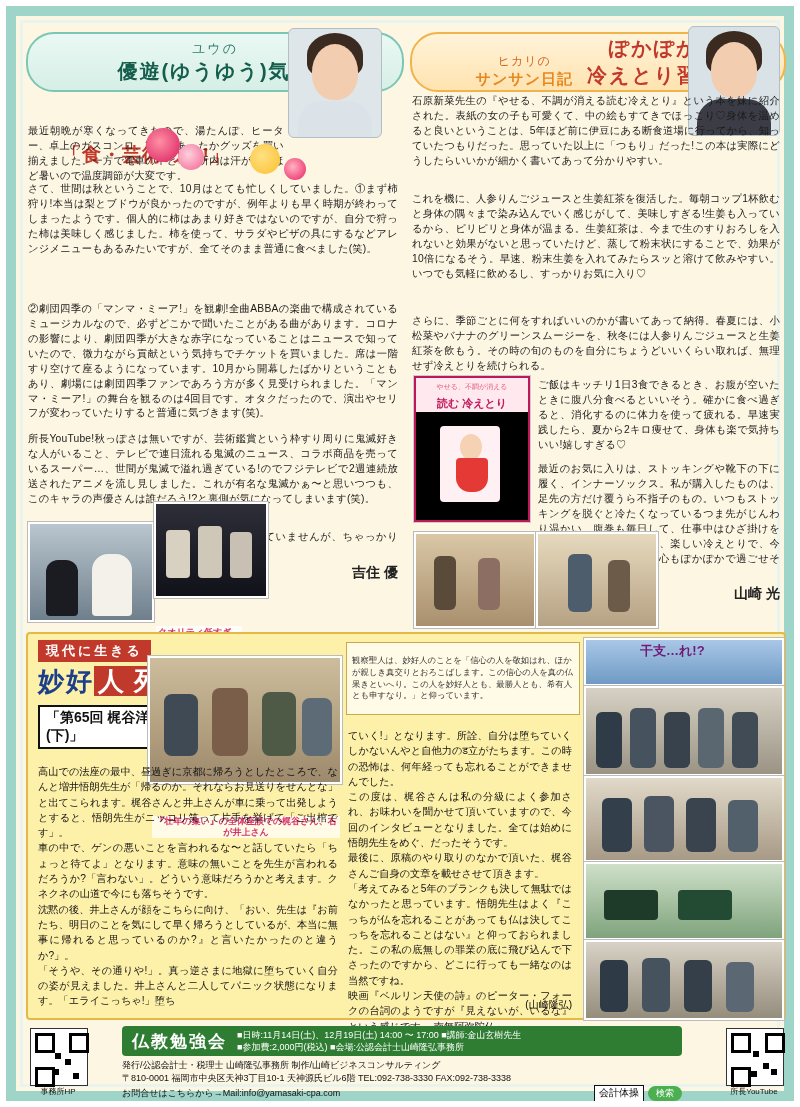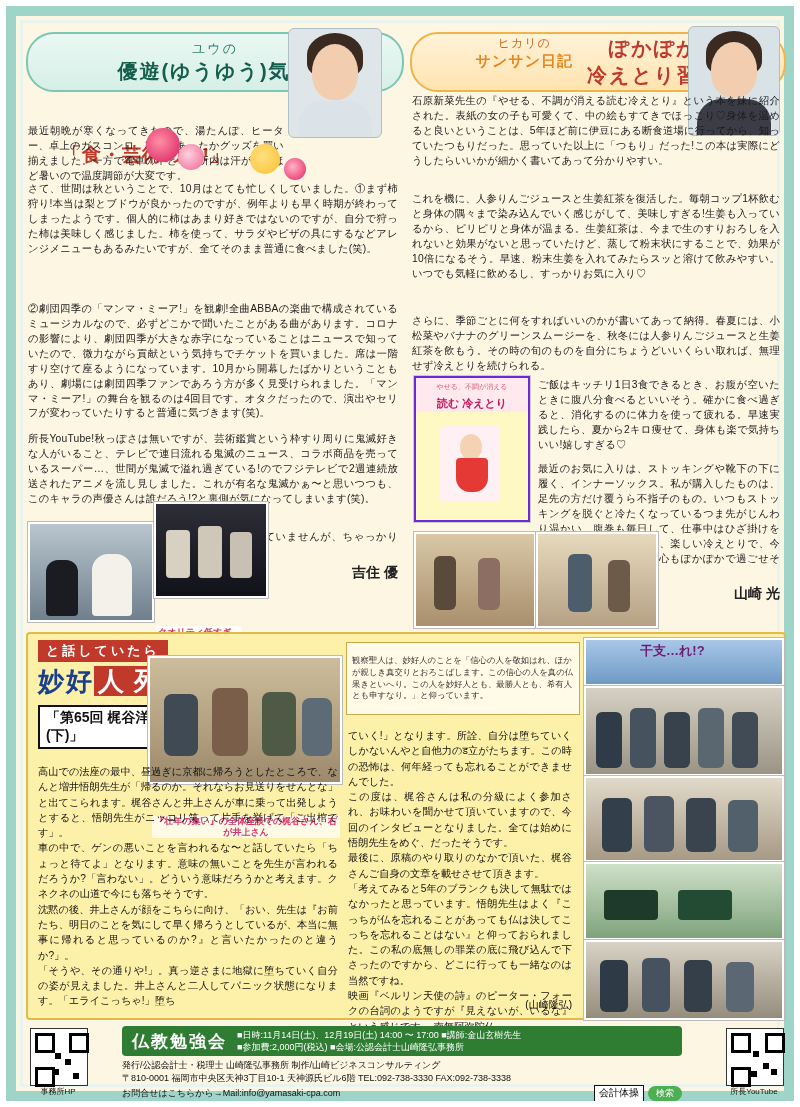--- a/index.html
+++ b/index.html
@@ -212,21 +212,21 @@
         <div style="position:absolute;left:42px;top:22px;width:24px;height:52px;background:#cfc7b8;border-radius:4px;"></div>
         <div style="position:absolute;left:74px;top:28px;width:22px;height:46px;background:#c8c0b2;border-radius:4px;"></div>
       </div>
       <div class="cap cap-pink" style="left:130px;top:560px;">クオリティ低すぎ…</div>
       <div class="cap" style="left:134px;top:572px;color:#c0392b;">『鬼滅の刃』を観る</div>
     </div>
 
     <div class="col hikari">
 
       <div class="banner banner-hikari">
-        <div style="display:flex;align-items:flex-start;gap:14px;">
+        <div style="display:flex;align-items:flex-end;gap:14px;">
           <div>
             <div class="banner-h1">ヒカリの</div>
             <div class="banner-h1" style="font-size:15px;color:#e8871e;font-weight:bold;">サンサン日記</div>
           </div>
           <div>
             <div class="banner-h2">ぽかぽか</div>
             <div class="banner-h2">冷えとり習慣</div>
           </div>
         </div>
       </div>
@@ -247,21 +247,21 @@
         <div class="body-text">さらに、季節ごとに何をすればいいのかが書いてあって納得。春夏には、小松菜やバナナのグリーンスムージーを、秋冬には人参りんごジュースと生姜紅茶を飲もう。その時の旬のものを自分にちょうどいいくらい取れば、無理せず冷えとりを続けられる。</div>
       </div>
       <div style="position:absolute;left:128px;top:346px;width:242px;">
         <div class="body-text">ご飯はキッチリ1日3食できるとき、お腹が空いたときに腹八分食べるといいそう。確かに食べ過ぎると、消化するのに体力を使って疲れる。早速実践したら、夏から2キロ痩せて、身体も楽で気持ちいい!嬉しすぎる♡</div>
       </div>
       <div style="position:absolute;left:128px;top:430px;width:242px;">
         <div class="body-text">最近のお気に入りは、ストッキングや靴下の下に履く、インナーソックス。私が購入したものは、足先の方だけ覆うら不指子のもの。いつもストッキングを脱ぐと冷たくなっているつま先がじんわり温かい。腹巻も毎日して、仕事中はひざ掛けを腰から足にぐるぐる巻き、楽しい冷えとりで、今年は冬になっても身体も心もぽかぽかで過ごせそう♡</div>
         <div class="sign">山崎 光</div>
       </div>
 
-      <div class="photo" style="left:4px;top:344px;width:112px;height:142px;background:#fef9c3;border:2px solid #6d28d9;box-shadow:0 0 0 1px #ccc;">
+      <div class="photo" style="left:4px;top:344px;width:112px;height:142px;background:#000000;border:2px solid #be185d;box-shadow:0 0 0 1px #ccc;">
         <div style="position:absolute;left:0;top:0;width:100%;height:34px;background:#ffe9ee;"></div>
         <div style="position:absolute;left:6px;top:4px;right:6px;font-size:7px;color:#e05a7a;text-align:center;line-height:1.3;">やせる、不調が消える</div>
         <div style="position:absolute;left:6px;top:18px;right:6px;font-size:11px;font-weight:bold;color:#c2185b;text-align:center;">読む 冷えとり</div>
         <div style="position:absolute;left:24px;top:48px;width:60px;height:76px;background:#fff0f3;border-radius:4px;"></div>
         <div style="position:absolute;left:44px;top:56px;width:22px;height:26px;border-radius:50%;background:#f6d2b5;"></div>
         <div style="position:absolute;left:40px;top:80px;width:32px;height:34px;background:#e53935;border-radius:4px 4px 14px 14px;"></div>
       </div>
       <div class="cap cap-pink" style="left:6px;top:486px;">かわいい表紙♡</div>
 
       <div class="photo" style="left:4px;top:500px;width:118px;height:92px;background:linear-gradient(#d9c7a6,#a98f6d);">
@@ -271,21 +271,21 @@
       <div class="photo" style="left:126px;top:500px;width:118px;height:92px;background:linear-gradient(#e6d9bd,#b6a184);">
         <div style="position:absolute;left:30px;top:20px;width:24px;height:58px;background:#4e5d6c;border-radius:6px;"></div>
         <div style="position:absolute;left:70px;top:26px;width:22px;height:52px;background:#6d5b4a;border-radius:6px;"></div>
       </div>
       <div class="cap cap-pink" style="left:6px;top:580px;">早く一人で歩きたい!…でも♡</div>
     </div>
 
     <div class="jinretsu">
 
       <div class="jin-title-box">
-        <div class="jin-t1">と話していたら</div>
+        <div class="jin-t1">現代に生きる</div>
         <div class="jin-t2">
           <span>妙</span><span>好</span><span class="hl">人</span><span class="hl">列</span><span>伝</span>
         </div>
         <div class="jin-sub">「第65回 梶谷洋一さん(下)」</div>
       </div>
 
       <div class="quote-box">観察聖人は、妙好人のことを「信心の人を敬如はれ、ほかが親しき真交りとおろこばします。この信心の人を真の仏果きといへり。この人を妙好人とも、最勝人とも、希有人とも申すなり。」と仰っています。</div>
 
       <div class="photo" style="left:120px;top:22px;width:190px;height:124px;background:linear-gradient(#cdbd9c,#9d8a6c);">
         <div style="position:absolute;left:14px;top:36px;width:34px;height:62px;background:#3f4a55;border-radius:8px;"></div>

